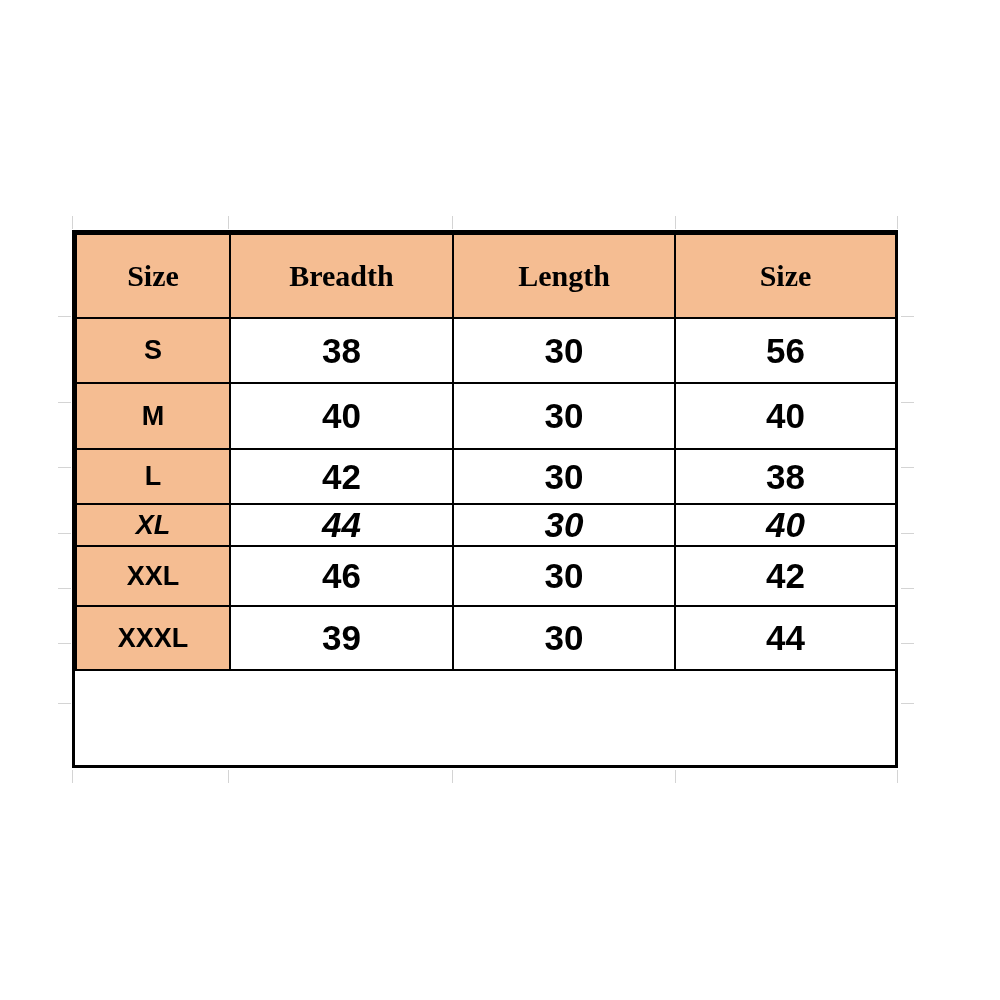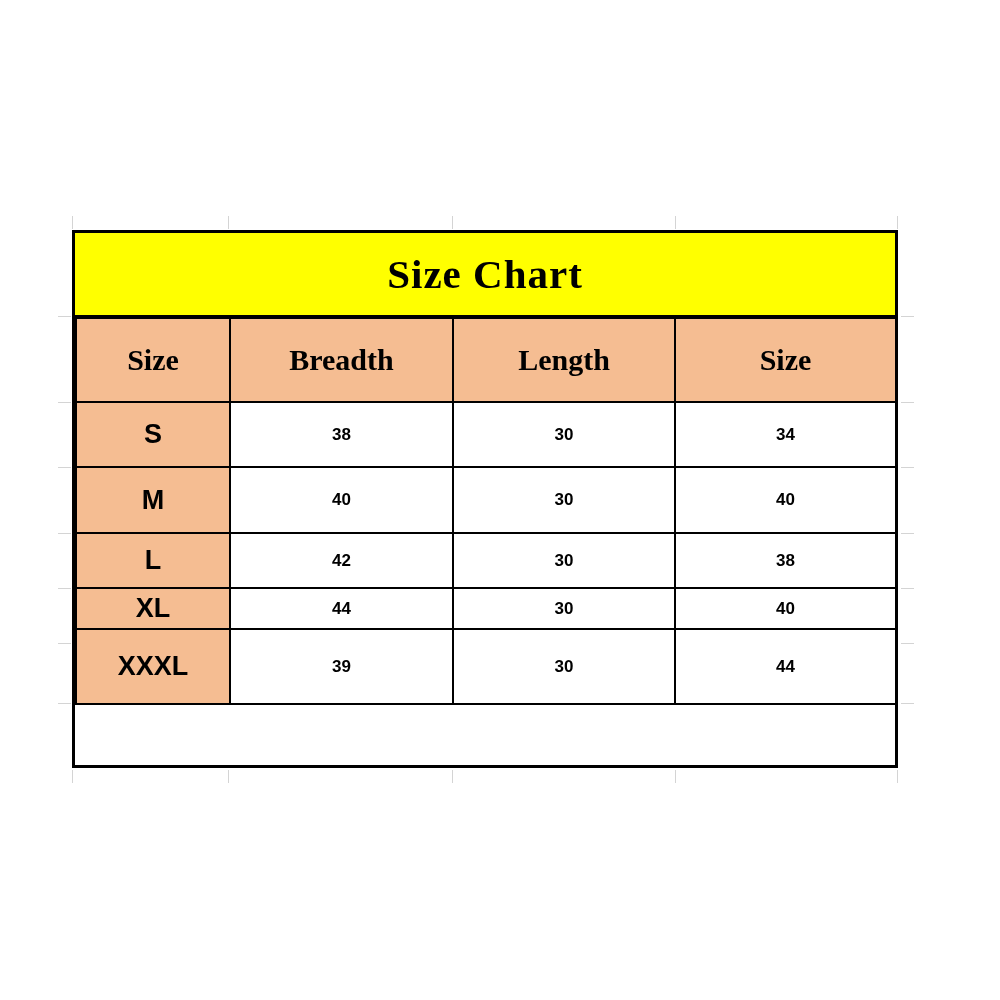--- a/index.html
+++ b/index.html
@@ -57,77 +57,82 @@
     font-size: 30px;
   }
   .size-table tr.header-row { height: 84px; }
   .size-table td.size-label {
     background: var(--header-background);
     font-weight: bold;
     font-size: 27px;
   }
   .size-table td.value-cell {
     font-weight: bold;
-    font-size: 17px;
+    font-size: 35px;
   }
   tr.r-s    { height: 65px; }
   tr.r-m    { height: 66px; }
   tr.r-l    { height: 55px; }
-  tr.r-xl   { height: 41px; }
+  tr.r-xl   { height: 41px; font-style: italic; }
   tr.r-xxl  { height: 60px; }
-  tr.r-xxxl { height: 75px; }
+  tr.r-xxxl { height: 64px; }
   .tick {
     position: absolute;
     background: var(--gridline-tick);
   }
   .tick.v { width: 1px; height: 13px; }
   .tick.h { width: 13px; height: 1px; }
 </style>
 </head>
 <body>
 
 <div class="chart-wrapper">
-  <div class="chart-title">Size Chart</div>
   <table class="size-table">
     <colgroup>
       <col style="width:154px">
       <col style="width:223px">
       <col style="width:222px">
       <col style="width:221px">
     </colgroup>
     <tbody>
       <tr class="header-row">
         <td>Size</td>
         <td>Breadth</td>
         <td>Length</td>
         <td>Size</td>
       </tr>
       <tr class="r-s">
         <td class="size-label">S</td>
         <td class="value-cell">38</td>
         <td class="value-cell">30</td>
-        <td class="value-cell">34</td>
+        <td class="value-cell">56</td>
       </tr>
       <tr class="r-m">
         <td class="size-label">M</td>
         <td class="value-cell">40</td>
         <td class="value-cell">30</td>
         <td class="value-cell">40</td>
       </tr>
       <tr class="r-l">
         <td class="size-label">L</td>
         <td class="value-cell">42</td>
         <td class="value-cell">30</td>
         <td class="value-cell">38</td>
       </tr>
       <tr class="r-xl">
         <td class="size-label">XL</td>
         <td class="value-cell">44</td>
         <td class="value-cell">30</td>
         <td class="value-cell">40</td>
+      </tr>
+      <tr class="r-xxl">
+        <td class="size-label">XXL</td>
+        <td class="value-cell">46</td>
+        <td class="value-cell">30</td>
+        <td class="value-cell">42</td>
       </tr>
       <tr class="r-xxxl">
         <td class="size-label">XXXL</td>
         <td class="value-cell">39</td>
         <td class="value-cell">30</td>
         <td class="value-cell">44</td>
       </tr>
     </tbody>
   </table>
 </div>

